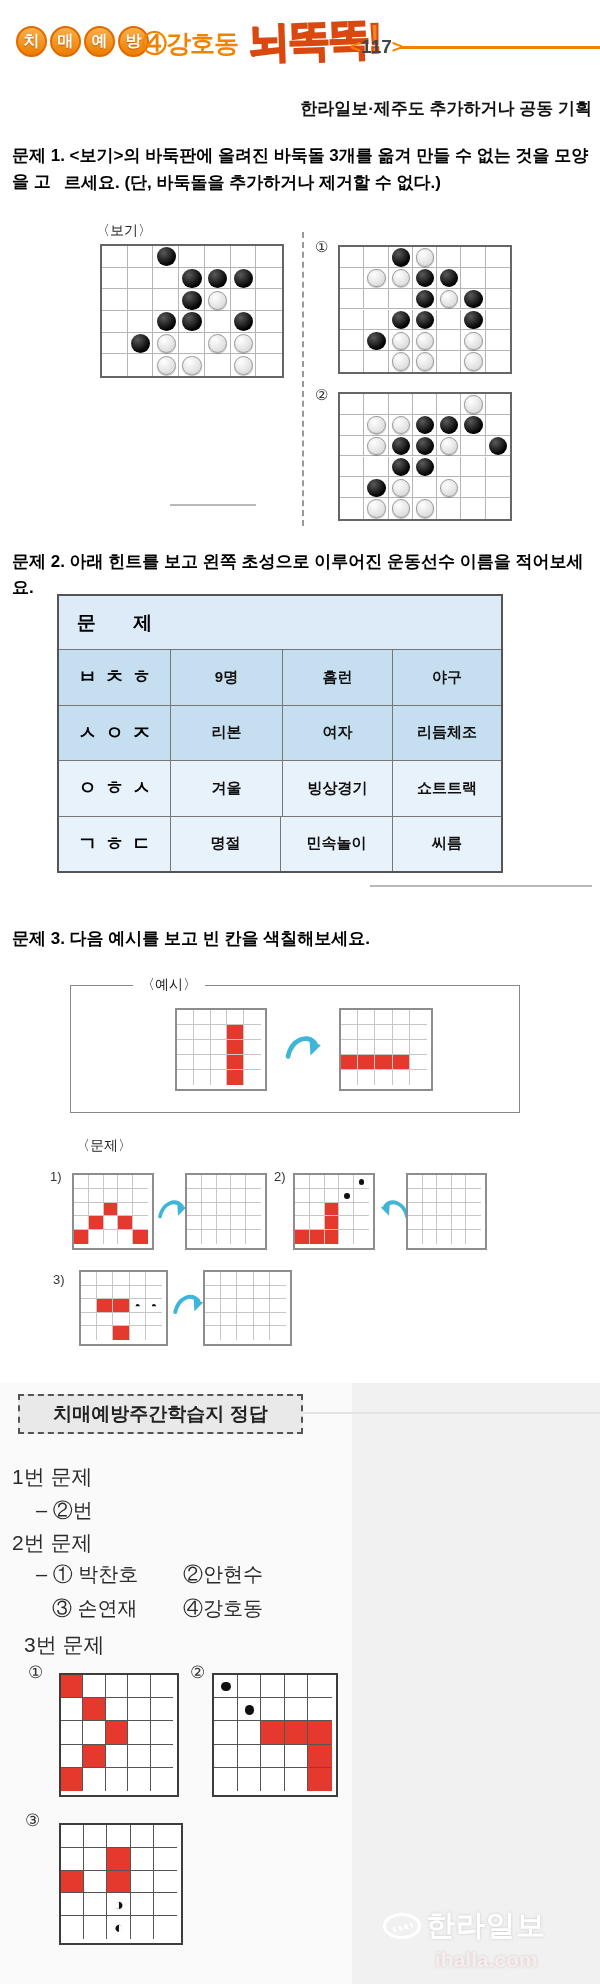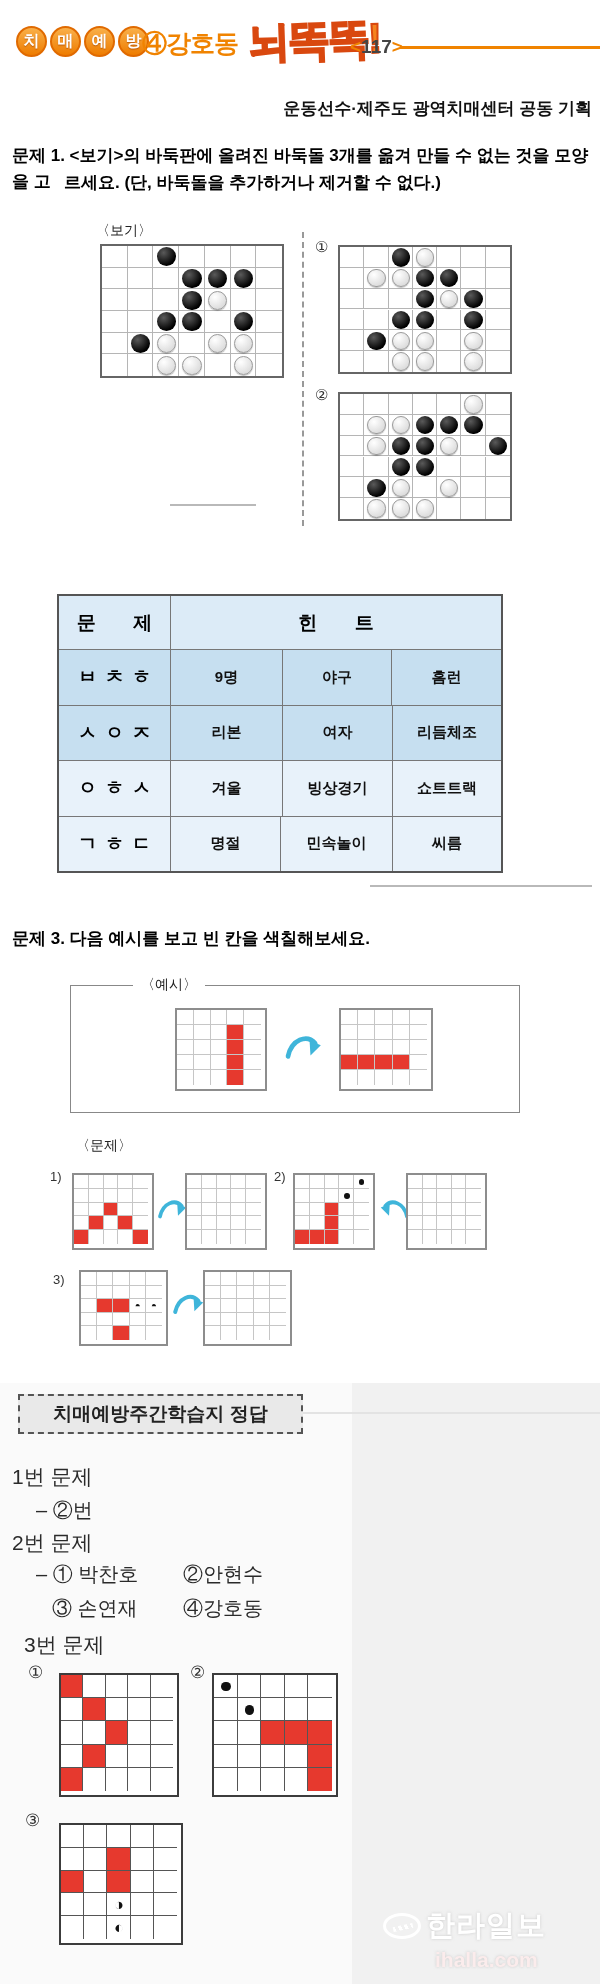--- a/index.html
+++ b/index.html
@@ -108,21 +108,21 @@
   <div class="abs badges">
     <span class="badge">치</span>
     <span class="badge">매</span>
     <span class="badge">예</span>
     <span class="badge">방</span>
   </div>
   <div class="abs series">④강호동</div>
   <div class="abs logo">뇌똑똑!</div>
   <div class="abs issue"><span class="br">&lt;</span><span>117</span><span class="br">&gt;</span></div>
   <div class="abs topline"></div>
-  <div class="abs subtitle">운동선수·제주도 광역치매센터 공동 기획</div>
+  <div class="abs subtitle">한라일보·제주도 추가하거나 공동 기획</div>
 
   <div class="abs ptitle p1-l1">문제 1. &lt;보기&gt;의 바둑판에 올려진 바둑돌 3개를 옮겨 만들 수 없는 것을 모양을 고</div>
   <div class="abs ptitle p1-l2">르세요. (단, 바둑돌을 추가하거나 제거할 수 없다.)</div>
 
   <div class="abs small-label" style="left:96px;top:222px;">〈보기〉</div>
   <div class="abs goboard" style="left:100px;top:244px;width:180px;height:130px;">
       <div class="bcell" style="left: 0px; top: 0px; width: 25.7143px; height: 21.6667px;"></div>
       <div class="bcell" style="left: 25.7143px; top: 0px; width: 25.7143px; height: 21.6667px;"></div>
       <div class="bcell" style="left: 51.4286px; top: 0px; width: 25.7143px; height: 21.6667px;"></div>
       <div class="bcell" style="left: 77.1429px; top: 0px; width: 25.7143px; height: 21.6667px;"></div>
@@ -309,31 +309,31 @@
       <div class="stone black" style="left: 27.2619px; top: 84.5833px; width: 18.3333px; height: 18.3333px;"></div>
       <div class="stone white" style="left: 51.5476px; top: 84.5833px; width: 18.3333px; height: 18.3333px;"></div>
       <div class="stone white" style="left: 100.119px; top: 84.5833px; width: 18.3333px; height: 18.3333px;"></div>
       <div class="stone white" style="left: 27.2619px; top: 105.417px; width: 18.3333px; height: 18.3333px;"></div>
       <div class="stone white" style="left: 51.5476px; top: 105.417px; width: 18.3333px; height: 18.3333px;"></div>
       <div class="stone white" style="left: 75.8333px; top: 105.417px; width: 18.3333px; height: 18.3333px;"></div>
     </div>
 
   <div class="abs hline" style="left:170px;top:504px;width:86px;"></div>
 
+  <div class="abs ptitle p2-t">문제 2. 아래 힌트를 보고 왼쪽 초성으로 이루어진 운동선수 이름을 적어보세요.</div>
 
   <div class="abs p2-table">
     <div class="trow thead">
       <div class="tc c0">문 제</div>
-      <div class="tc chint">힌 트</div>
     </div>
     <div class="trow rowA">
       <div class="tc c0 cons">ㅂㅊㅎ</div>
       <div class="tc c1 hint">9명</div>
+      <div class="tc c2 hint">홈런</div>
       <div class="tc c3 hint">야구</div>
-      <div class="tc c2 hint">홈런</div>
     </div>
     <div class="trow rowA">
       <div class="tc c0 cons">ㅅㅇㅈ</div>
       <div class="tc c1 hint">리본</div>
       <div class="tc c2 hint">여자</div>
       <div class="tc c3 hint">리듬체조</div>
     </div>
     <div class="trow rowB">
       <div class="tc c0 cons">ㅇㅎㅅ</div>
       <div class="tc c1 hint">겨울</div>

